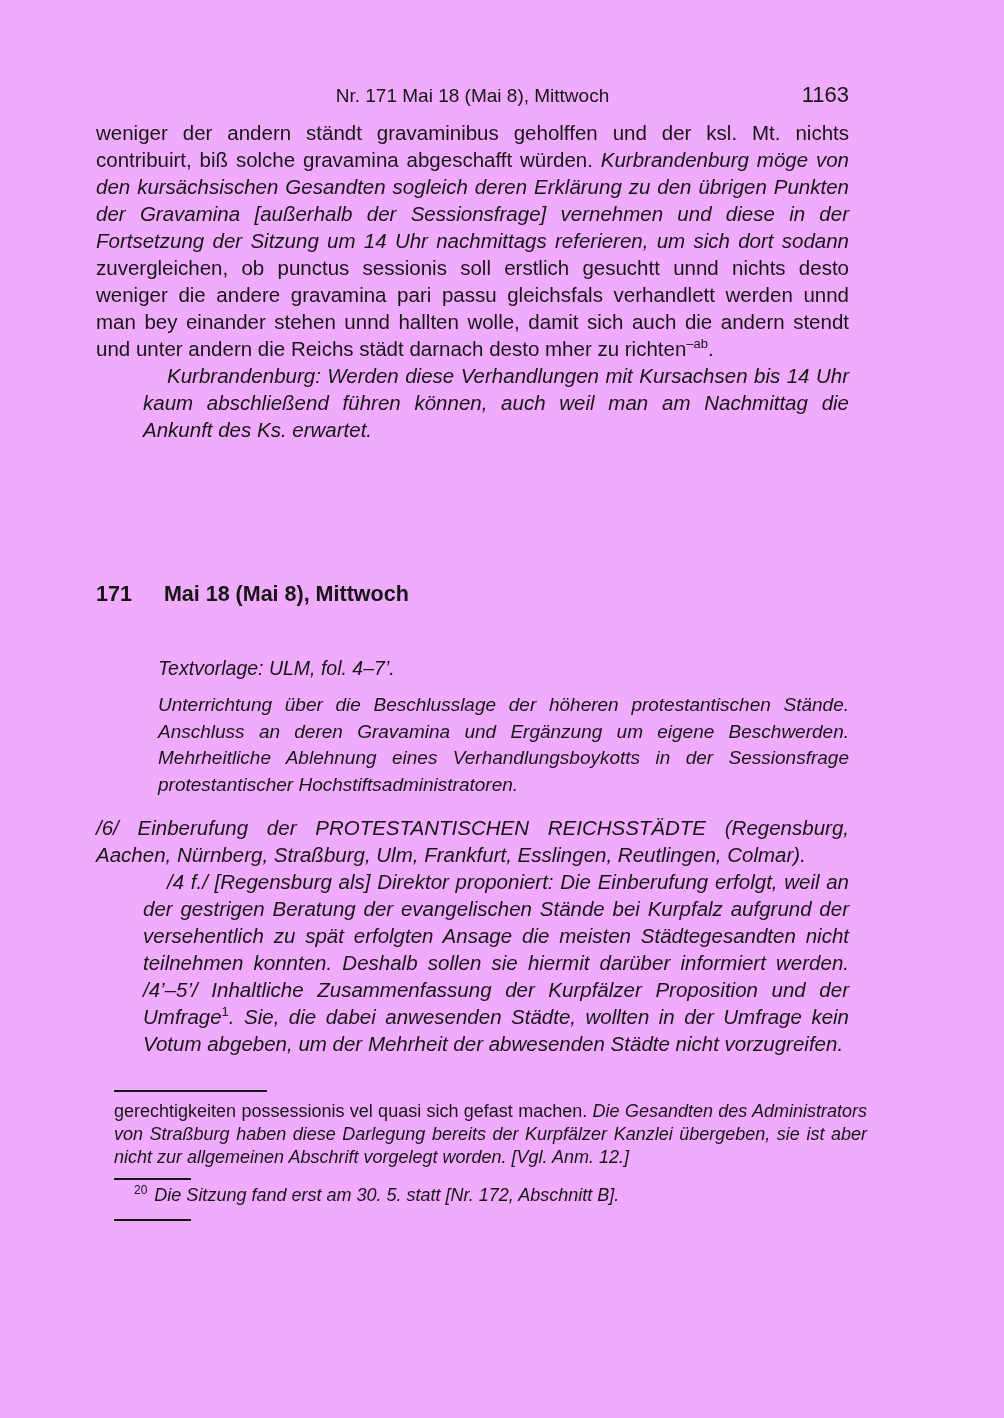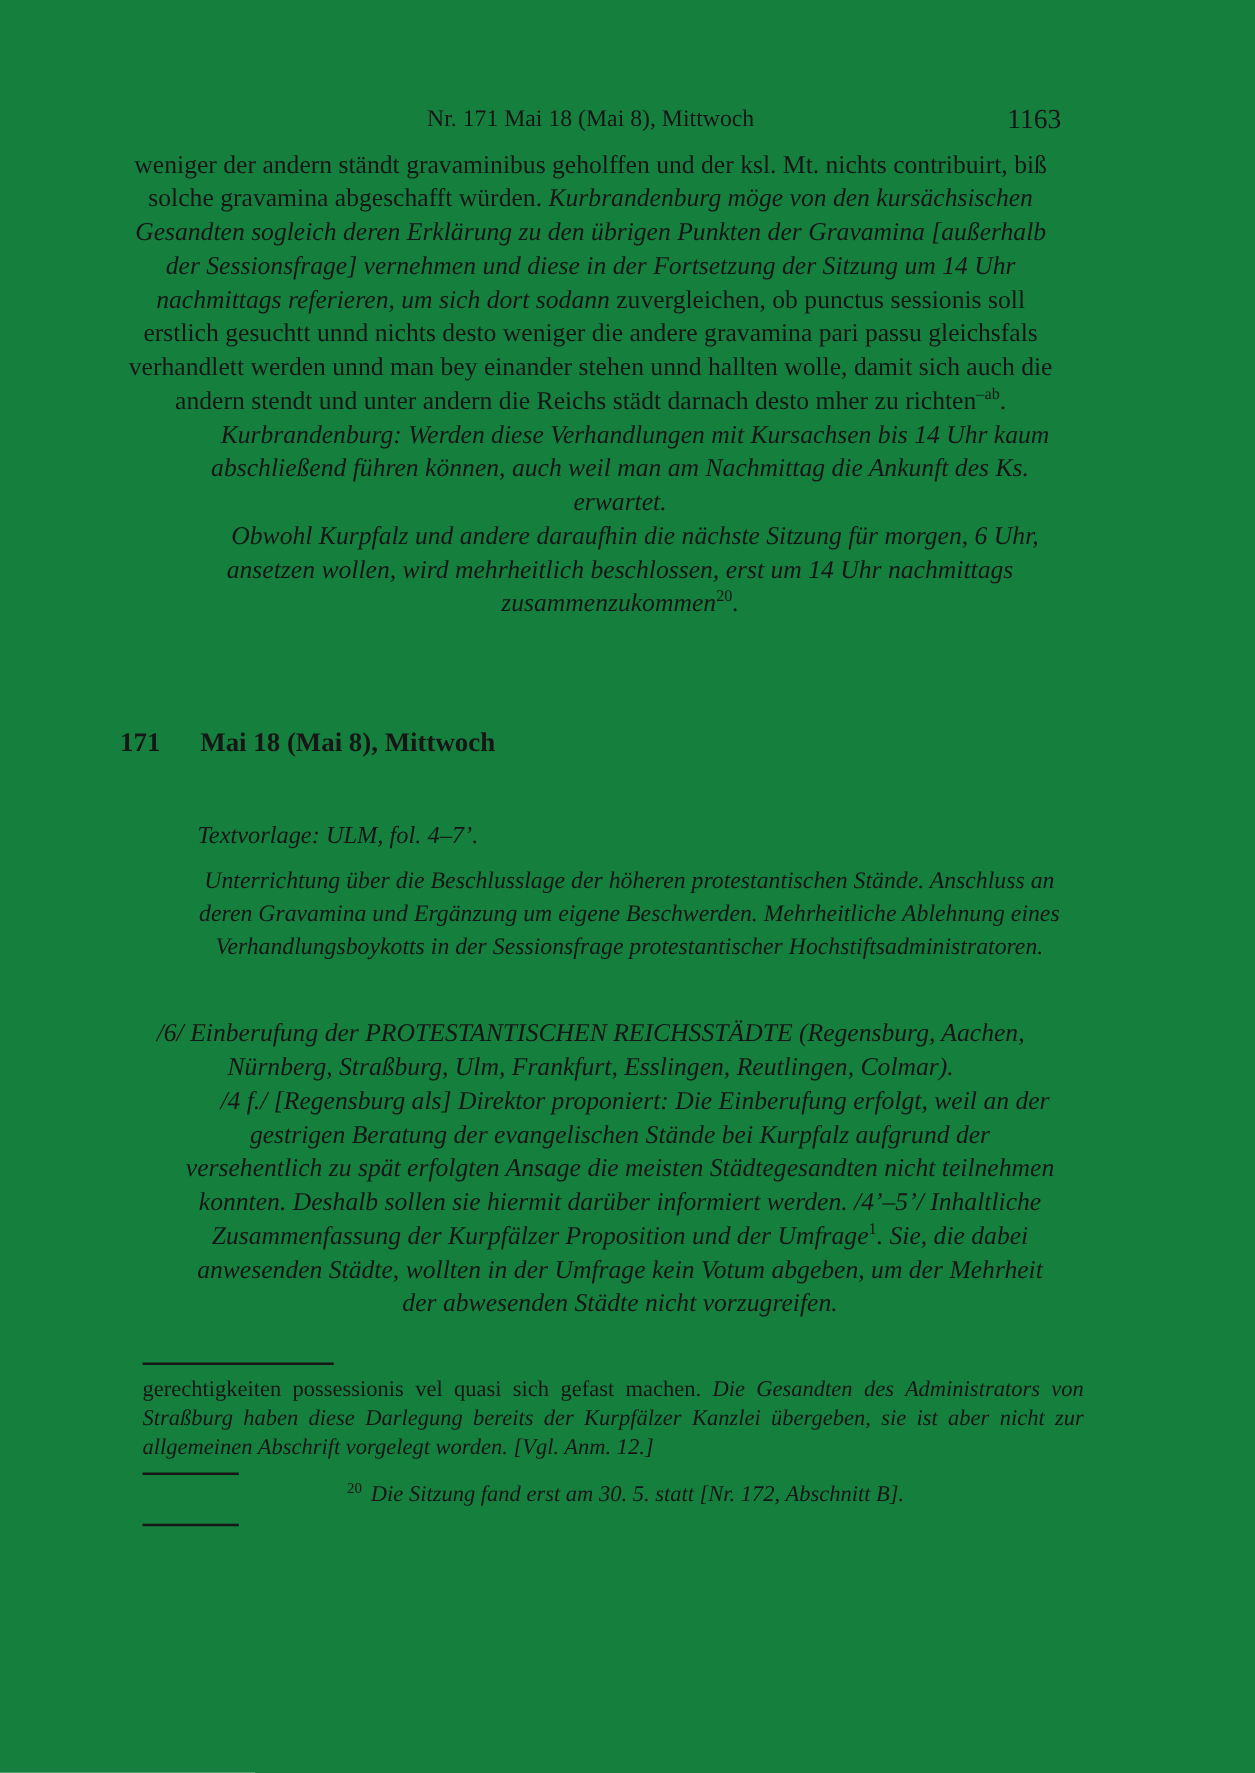--- a/index.html
+++ b/index.html
@@ -2,22 +2,22 @@
 <html lang="de"><head>
 <meta charset="utf-8">
 <style>
   html, body { margin: 0; padding: 0; }
   body { background: #ffffff; }
 
   .page {
     position: relative;
     width: 1004px;
     height: 1418px;
-    background: #15803d;
-    font-family: Liberation Serif, serif;
+    background: #f0abfc;
+    font-family: Liberation Sans, sans-serif;
     color: #161616;
     overflow: hidden;
   }
 
   .content {
     position: absolute;
     left: 96px;
     top: 0;
     width: 753px;
     height: 100%;
@@ -48,21 +48,21 @@
   
   .opening-block {
     position: absolute;
     top: 119px;
     left: 0;
     width: 753px;
     font-size: 20.5px;
     line-height: 27px;
     text-align: justify;
   }
-  p { margin: 0; text-align: center; }
+  p { margin: 0; }
   .indent { text-indent: 24px; margin-left: 47px; }
   .italic { font-style: italic; }
   .roman { font-style: normal; }
 
   sup.ref {
     vertical-align: super;
     font-size: 13px;
     line-height: 0;
     font-style: normal;
   }
@@ -162,21 +162,20 @@
   <div class="content">
 
     <header class="running-header">
       <span class="running-title">Nr. 171 Mai 18 (Mai 8), Mittwoch</span>
       <span class="page-number">1163</span>
     </header>
 
     <section class="opening-block">
       <p><span class="roman">weniger der andern ständt gravaminibus geholffen und der ksl. Mt. nichts contribuirt, biß solche gravamina abgeschafft würden. </span><span class="italic">Kurbrandenburg möge von den kursächsischen Gesandten sogleich deren Erklärung zu den übrigen Punkten der Gravamina [außerhalb der Sessionsfrage] vernehmen und diese in der Fortsetzung der Sitzung um 14 Uhr nachmittags referieren, um sich dort sodann </span><span class="roman">zuvergleichen, ob punctus sessionis soll erstlich gesuchtt unnd nichts desto weniger die andere gravamina pari passu gleichsfals verhandlett werden unnd man bey einander stehen unnd hallten wolle, damit sich auch die andern stendt und unter andern die Reichs städt darnach desto mher zu richten</span><sup class="ref">–ab</sup><span class="roman">.</span></p>
       <p class="indent italic">Kurbrandenburg: Werden diese Verhandlungen mit Kursachsen bis 14 Uhr kaum abschließend führen können, auch weil man am Nachmittag die Ankunft des Ks. erwartet.</p>
-      <p class="indent italic"><span>Obwohl Kurpfalz und andere daraufhin die nächste Sitzung für morgen, 6 Uhr, ansetzen wollen, wird mehrheitlich beschlossen, erst um 14 Uhr nachmittags zusammenzukommen</span><sup class="ref">20</sup><span>.</span></p>
     </section>
 
     <h2 class="doc-heading"><span class="heading-number">171</span><span>Mai 18 (Mai 8), Mittwoch</span></h2>
 
 
     <p class="source-line">Textvorlage: ULM, fol. 4–7’.</p>
 
     <section class="summary-block">
       <p>Unterrichtung über die Beschlusslage der höheren protestantischen Stände. Anschluss an deren Gravamina und Ergänzung um eigene Beschwerden. Mehrheitliche Ablehnung eines Verhandlungsboykotts in der Sessionsfrage protestantischer Hochstiftsadministratoren.</p>
     </section>

